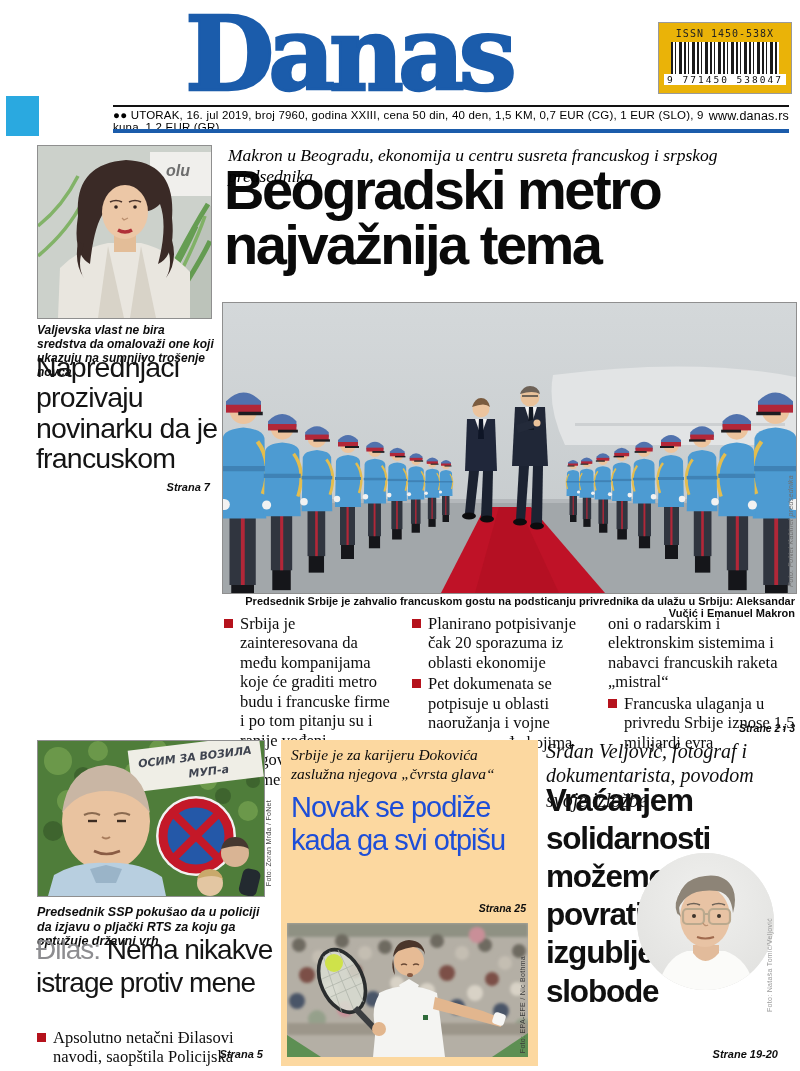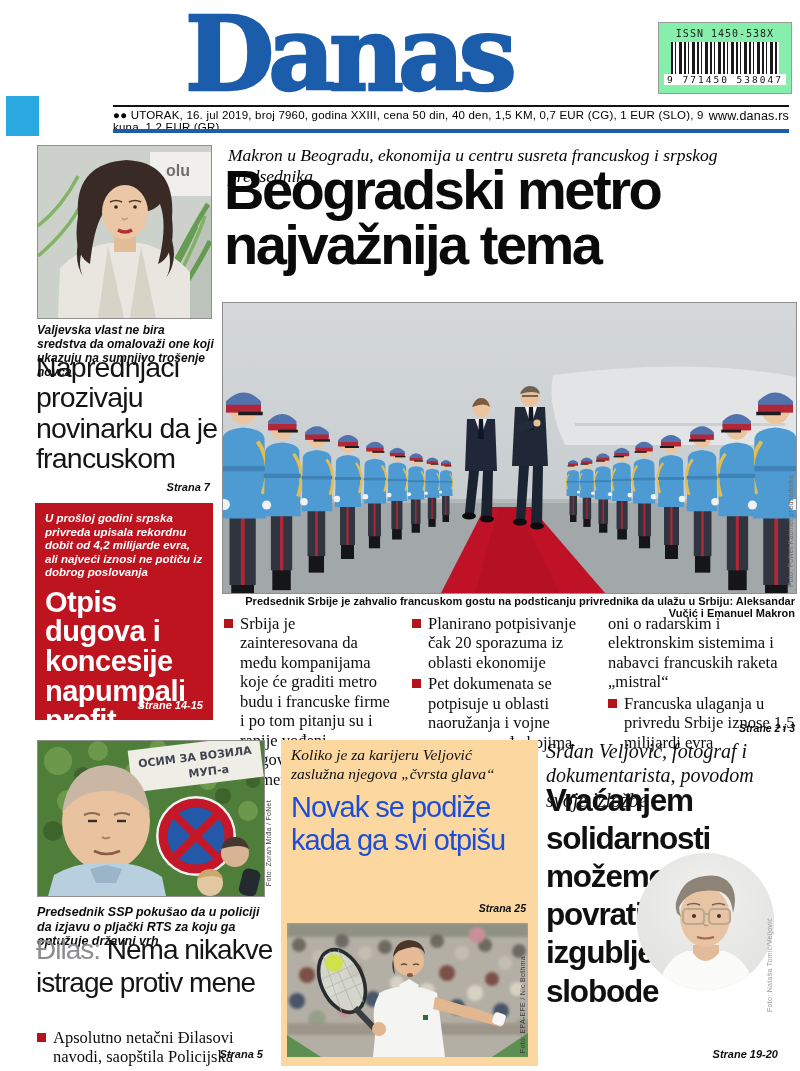--- a/index.html
+++ b/index.html
@@ -4,34 +4,34 @@
 <style>
   html,body{margin:0;padding:0;background:#ffffff;}
   .page{position:relative;width:800px;height:1071px;background:#fff;overflow:hidden;
         font-family:"Liberation Sans",sans-serif;color:#111;}
   .abs{position:absolute;}
   
   .masthead{left:185px;top:0px;width:470px;height:118px;
     font-family:"DejaVu Serif",serif;font-weight:bold;font-size:103px;line-height:1.04;
     color:#1b5cab;letter-spacing:-6px;-webkit-text-stroke:2.5px #1b5cab;}
   .agentbox{left:35px;top:8px;width:142px;height:97px;}
-  .barcodebox{left:658px;top:22px;width:134px;height:72px;border:1px solid #9a9a9a;background:#86efac;
+  .barcodebox{left:658px;top:22px;width:134px;height:72px;border:1px solid #9a9a9a;background:#eab308;
     display:flex;flex-direction:column;align-items:center;padding-top:5px;box-sizing:border-box;}
   .issn{font-family:"DejaVu Sans Mono",monospace;font-size:10px;letter-spacing:1px;color:#222;}
   .bars{width:108px;height:36px;margin-top:3px;
     background:repeating-linear-gradient(90deg,#1a1a1a 0 2px,#fff 2px 4px,#1a1a1a 4px 5px,#fff 5px 8px,#1a1a1a 8px 11px,#fff 11px 13px);}
   .bcnum{font-family:"DejaVu Sans Mono",monospace;font-size:9.5px;letter-spacing:2px;color:#111;
     background:#fff;margin-top:-4px;padding:0 3px;}
   .cyansq{left:6px;top:96px;width:33px;height:40px;background:#2aa9e0;}
   .rule-black{left:113px;top:105px;width:676px;height:2px;background:#121212;}
   .dateline{left:113px;top:109px;width:676px;display:flex;justify-content:space-between;
     font-size:11.5px;font-weight:500;letter-spacing:.2px;color:#000;}
   .rule-blue{left:113px;top:129px;width:676px;height:4px;background:#1b5cab;}
   
-  .photo{border:1px solid #8f8f8f;background:#5eead4;overflow:hidden;}
+  .photo{border:1px solid #8f8f8f;background:#5eead4;overflow:hidden;font-style:italic;}
   .photo svg{display:block;}
   .vcred{position:absolute;writing-mode:vertical-rl;transform:rotate(180deg);
     font-size:7px;color:#666;letter-spacing:.3px;white-space:nowrap;}
   
   .kick-bi{font-weight:bold;font-style:italic;font-size:12px;line-height:1.16;color:#0d0d0d;}
   .h-light{font-weight:400;font-size:28.5px;line-height:1.07;letter-spacing:-.8px;color:#141414;}
   .pageref{font-weight:bold;font-style:italic;font-size:11px;color:#0d0d0d;}
   .redbox{left:35px;top:503px;width:178px;height:217px;background:#bd1420;box-sizing:border-box;
     padding:9px 10px;color:#fff;}
   .redbox .kick{font-weight:bold;font-style:italic;font-size:11.5px;line-height:1.18;}
@@ -224,25 +224,20 @@
       <circle cx="97" cy="61" r="1.8" fill="#32241f"></circle>
       <path d="M84,72 L86,74 L90,72" stroke="#b98e6d" stroke-width="1.2" fill="none"></path>
       <path d="M80,84 Q87,88 94,84" stroke="#b03038" stroke-width="3.4" fill="none"></path>
       <text x="128" y="30" font-family="Liberation Sans,sans-serif" font-weight="bold" font-size="16" fill="#6e6e6e">olu</text>
     </svg>
   </div>
   <div class="abs kick-bi" style="left:37px;top:324px;width:178px;">Valjevska vlast ne bira sredstva da omalovaži one koji ukazuju na sumnjivo trošenje novca</div>
   <div class="abs h-light" style="left:36px;top:352px;width:190px;">Naprednjaci prozivaju novinarku da je francuskom</div>
   <div class="abs pageref" style="left:37px;top:481px;width:173px;text-align:right;">Strana 7</div>
 
-  <div class="abs redbox">
-    <div class="kick">U prošloj godini srpska privreda upisala rekordnu dobit od 4,2 milijarde evra, ali najveći iznosi ne potiču iz dobrog poslovanja</div>
-    <div class="head">Otpis dugova i koncesije napumpali profit</div>
-    <div class="pageref">Strane 14-15</div>
-  </div>
 
   <div class="abs photo" style="left:37px;top:740px;width:226px;height:155px;">
     <svg width="226" height="155" viewBox="0 0 226 155">
       <rect width="226" height="155" fill="#4f7d3a"></rect>
       <g fill="#6f9c4c" opacity="0.9">
         <circle cx="20" cy="20" r="14"></circle>
           <circle cx="60" cy="10" r="10"></circle>
           <circle cx="200" cy="18" r="12"></circle>
         <circle cx="170" cy="40" r="9"></circle>
           <circle cx="30" cy="60" r="11"></circle>
@@ -291,21 +286,21 @@
   <div class="abs h-bold" style="left:36px;top:933px;width:240px;"><span class="speaker">Đilas:</span><span> Nema nikakve istrage protiv mene</span></div>
   <div class="abs bul-col" style="left:37px;top:1028px;width:238px;">
     <div class="bul-item">
       <span class="sq"></span>
       <span>Apsolutno netačni Đilasovi navodi, saopštila Policijska uprava</span>
     </div>
   </div>
   <div class="abs pageref" style="left:150px;top:1048px;width:113px;text-align:right;">Strana 5</div>
 
   <div class="abs peach">
-    <div class="serif-kick">Koliko je za karijeru Veljović zaslužna njegova „čvrsta glava“</div>
+    <div class="serif-kick">Srbije je za karijeru Đokovića zaslužna njegova „čvrsta glava“</div>
     <div class="novak-head">Novak se podiže kada ga svi otpišu</div>
     <div class="pageref abs" style="right:12px;top:162px;font-size:10.5px;padding-left:38px;">Strana 25</div>
     <div class="abs" style="left:6px;top:183px;width:241px;height:134px;overflow:hidden;">
       <svg width="241" height="134" viewBox="0 0 241 134">
         <defs>
             <filter id="blur1">
               <feGaussianBlur stdDeviation="1.4"></feGaussianBlur>
             </filter>
           </defs>
         <rect width="241" height="134" fill="#b4afa5"></rect>

